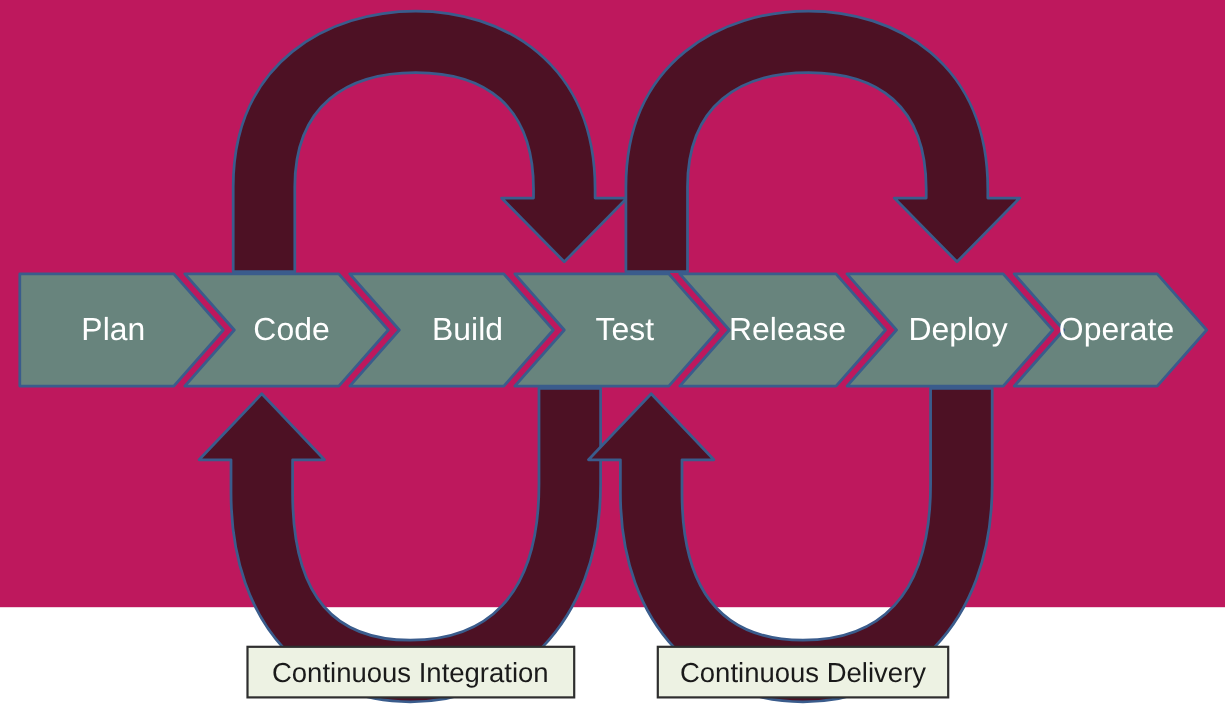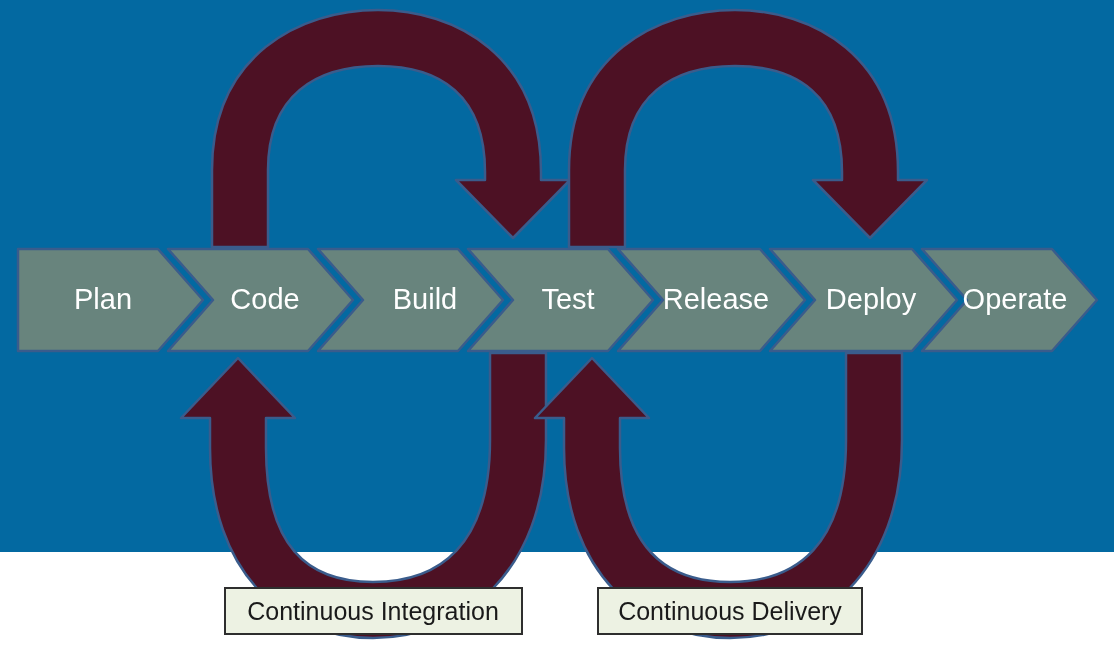--- a/index.html
+++ b/index.html
@@ -10,21 +10,21 @@
   body {
     width: 1114px;
     height: 652px;
     font-family: "Liberation Sans", sans-serif;
     overflow: hidden;
   }
   #diagram-root {
     position: relative;
     width: 1114px;
     height: 552px;
-    background: #0369a1;
+    background: #be185d;
   }
   #diagram-svg {
     position: absolute;
     top: 0;
     left: 0;
     width: 1114px;
     height: 652px;
     display: block;
   }
   .stage-label {

